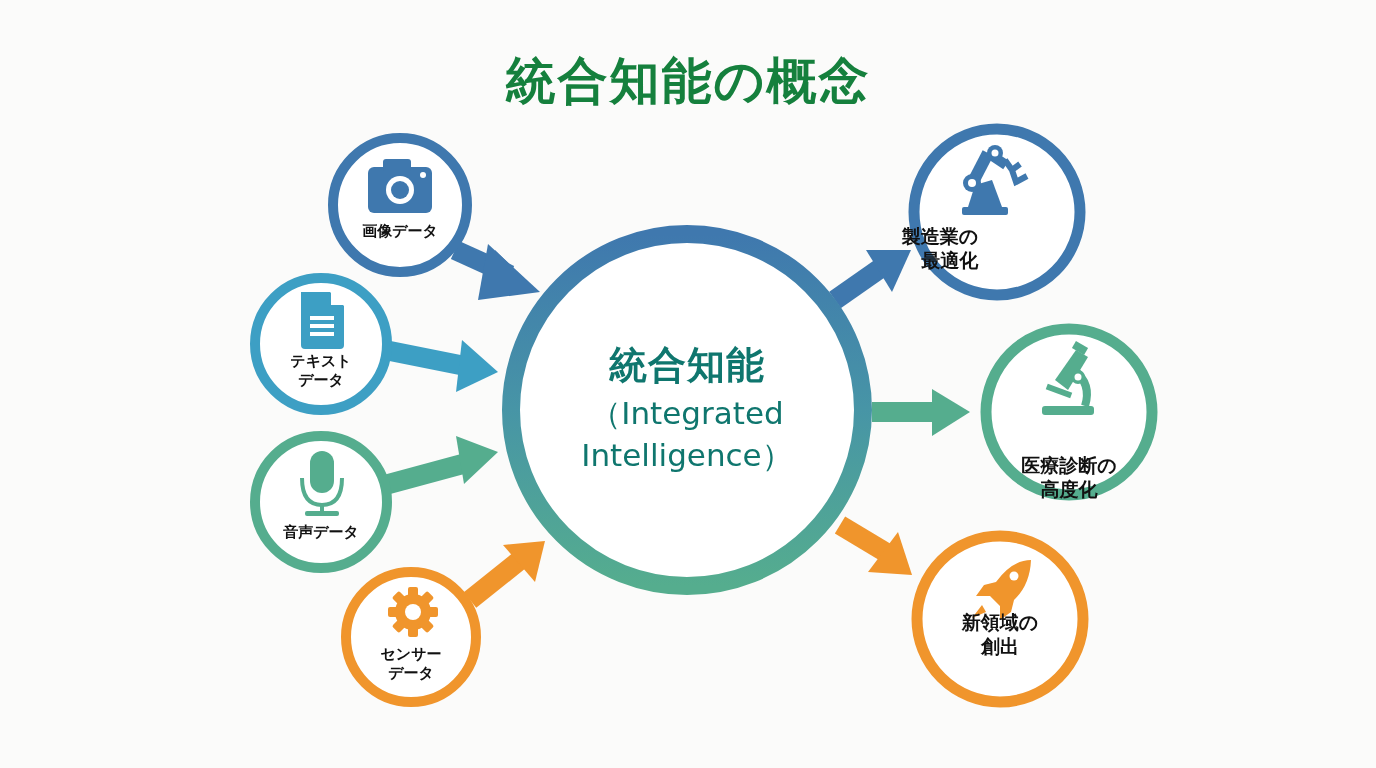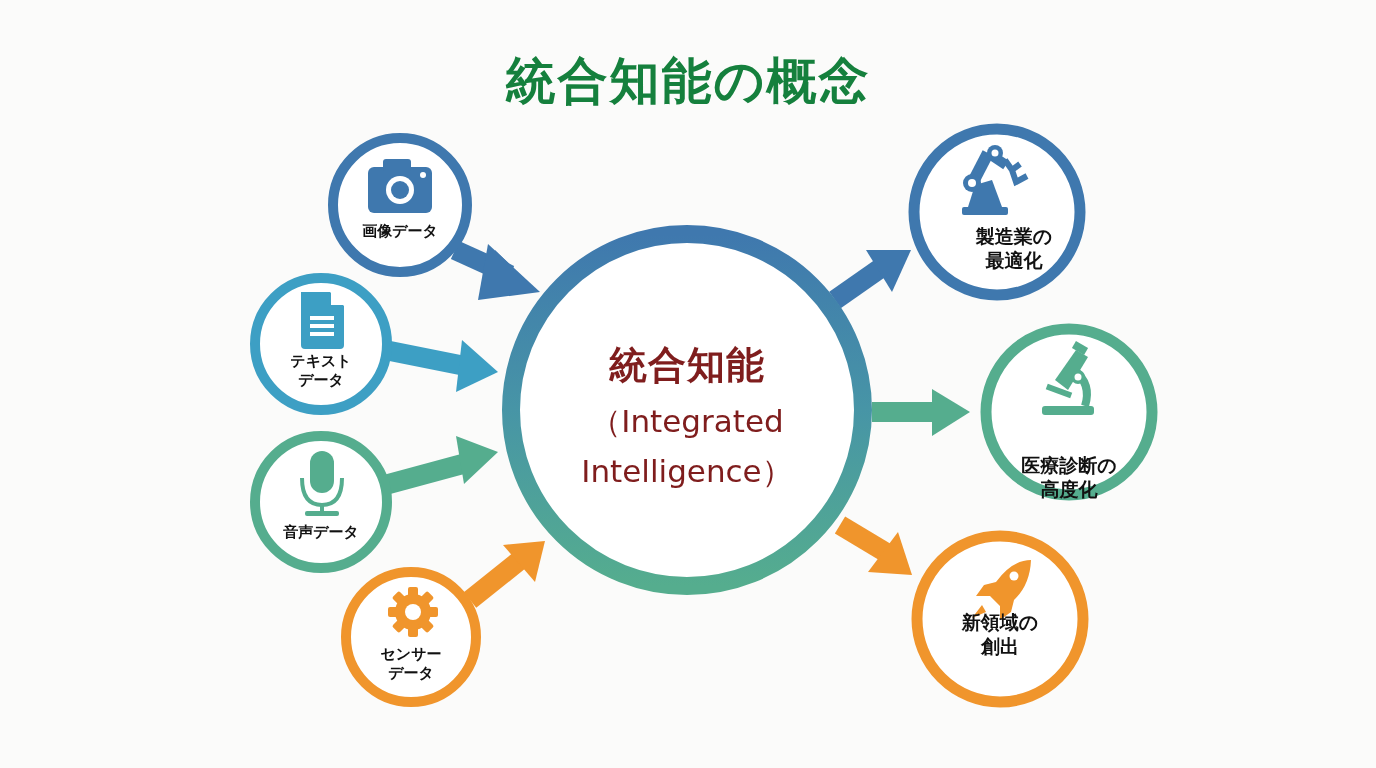--- a/index.html
+++ b/index.html
@@ -17,24 +17,24 @@
   svg.diagram { position: absolute; left: 0; top: 0; }
   .label {
     position: absolute; text-align: center; color: #111; font-weight: bold;
     line-height: 1.25; white-space: nowrap;
     transform: translateX(-50%);
   }
   .label.small { font-size: 15px; }
   .label.large { font-size: 19px; }
   .center-label {
     position: absolute; left: 687px; top: 340px; transform: translateX(-50%);
-    text-align: center; color: #7f1d1d; white-space: nowrap;
+    text-align: center; color: #0f766e; white-space: nowrap;
   }
   .center-ja { font-size: 38px; font-weight: bold; letter-spacing: 1px; }
-  .center-en { font-size: 31px; line-height: 1.3; margin-top: 10px; }
+  .center-en { font-size: 31px; line-height: 1.3; margin-top: 2px; }
 </style>
 </head>
 <body>
 
 <div class="title">統合知能の概念</div>
 
 <svg class="diagram" width="1376" height="768" viewBox="0 0 1376 768">
   <defs>
     <linearGradient id="ringGrad" x1="0" y1="0" x2="0" y2="1">
       <stop offset="0" stop-color="#3f78ae"></stop>
@@ -149,21 +149,21 @@
 <div class="label small" style="left:321px; top:352px;">
   <div>テキスト</div>
   <div>データ</div>
 </div>
 <div class="label small" style="left:321px; top:523px;">音声データ</div>
 <div class="label small" style="left:411px; top:645px;">
   <div>センサー</div>
   <div>データ</div>
 </div>
 
-<div class="label large" style="left:1014px; top:225px;">
+<div class="label large" style="left:940px; top:225px;text-align:right;">
   <div>製造業の</div>
   <div>最適化</div>
 </div>
 <div class="label large" style="left:1069px; top:426px;margin-top:28px;">
   <div>医療診断の</div>
   <div>高度化</div>
 </div>
 <div class="label large" style="left:1000px; top:611px;">
   <div>新領域の</div>
   <div>創出</div>

